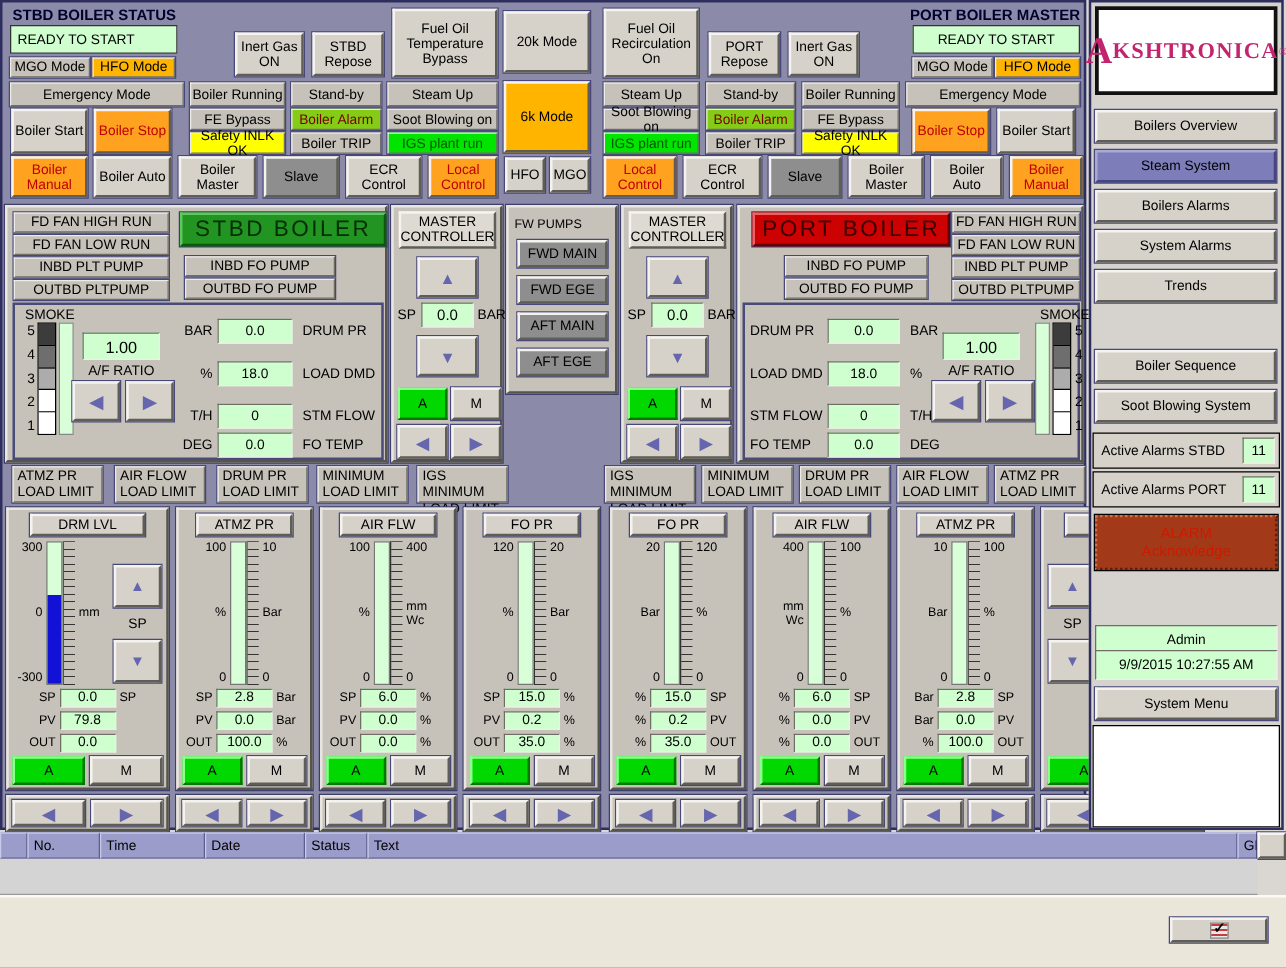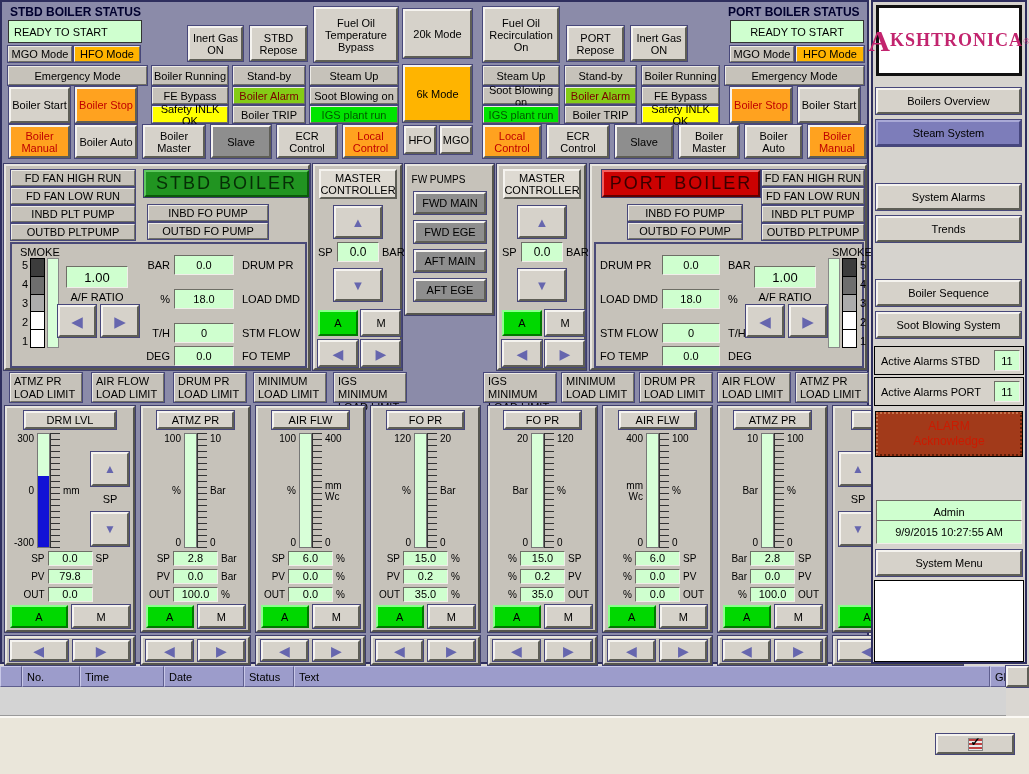--- a/index.html
+++ b/index.html
@@ -90,21 +90,21 @@
 
   <div class="abs btn c" style="left:401px;top:7px;width:69px;height:49px">20k Mode</div>
   <div class="abs btn c orangek" style="left:401px;top:63px;width:69px;height:57px;color:#000">6k Mode</div>
   <div class="abs btn c" style="left:402px;top:124px;width:32px;height:28px">HFO</div>
   <div class="abs btn c" style="left:438px;top:124px;width:32px;height:28px">MGO</div>
 
   <div class="abs btn c" style="left:481px;top:5px;width:76px;height:55px">Fuel Oil Recirculation On</div>
   <div class="abs btn c" style="left:565px;top:24px;width:57px;height:35px">PORT Repose</div>
   <div class="abs btn c" style="left:629px;top:24px;width:56px;height:35px">Inert Gas ON</div>
 
-  <div class="abs navyhdr" style="left:726px;top:3px">PORT BOILER  STATUS</div>
+  <div class="abs navyhdr" style="left:726px;top:3px">PORT BOILER  MASTER</div>
   <div class="abs val bold" style="left:728px;top:18px;width:134px;height:23px;border:1px solid #333">READY TO START</div>
   <div class="abs ind c" style="left:728px;top:44px;width:64px;height:16px">MGO Mode</div>
   <div class="abs ind c orangek" style="left:794px;top:44px;width:68px;height:16px">HFO Mode</div>
   <div class="abs ind c" style="left:481px;top:64px;width:76px;height:19px">Steam Up</div>
   <div class="abs ind c" style="left:563px;top:64px;width:71px;height:19px">Stand-by</div>
   <div class="abs ind c" style="left:640px;top:64px;width:77px;height:19px">Boiler Running</div>
   <div class="abs ind c" style="left:723px;top:64px;width:139px;height:19px">Emergency Mode</div>
   <div class="abs ind c" style="left:481px;top:85px;width:76px;height:17px">Soot Blowing on</div>
   <div class="abs ind c red" style="left:563px;top:85px;width:71px;height:17px">Boiler Alarm</div>
   <div class="abs ind c" style="left:640px;top:85px;width:77px;height:17px">FE Bypass</div>
@@ -731,20 +731,21 @@
 </div>
 
 <div id="sidebar">
   <div class="abs c" style="left:3px;top:3px;width:146px;height:71px;background:#FFF;border:3px solid #111">
     <span style="font-family:'Liberation Serif',serif;color:#C2246E;font-weight:bold;font-size:30px;line-height:1">A</span>
       <span style="font-family:'Liberation Serif',serif;color:#C2246E;font-weight:bold;font-size:18px;letter-spacing:1px">KSHTRONICA</span>
       <sup style="font-family:'Liberation Serif',serif;color:#C2246E;font-size:9px">®</sup>
   </div>
   <div class="sbtn btn" style="top:86px">Boilers Overview</div>
   <div class="sbtn btn sel" style="top:118px">Steam System</div>
+  <div class="sbtn btn" style="top:150px">Boilers Alarms</div>
   <div class="sbtn btn" style="top:182px">System Alarms</div>
   <div class="sbtn btn" style="top:214px">Trends</div>
   <div class="sbtn btn" style="top:278px">Boiler Sequence</div>
   <div class="sbtn btn" style="top:310px">Soot Blowing System</div>
   <div class="abs" style="left:1px;top:344px;width:150px;height:29px;border:1px solid #000;background:#D6D2CA;display:flex;align-items:center;padding:0 3px 0 6px">
     <span style="flex:1">Active Alarms STBD</span>
     <span class="greenbox bold" style="width:26px;height:21px">11</span>
   </div>
   <div class="abs" style="left:1px;top:375px;width:150px;height:29px;border:1px solid #000;background:#D6D2CA;display:flex;align-items:center;padding:0 3px 0 6px">
     <span style="flex:1">Active Alarms PORT</span>

